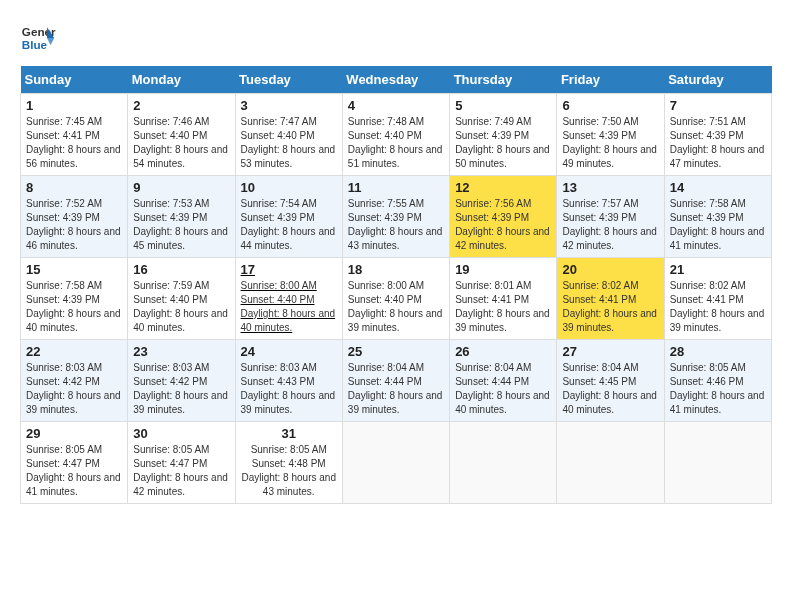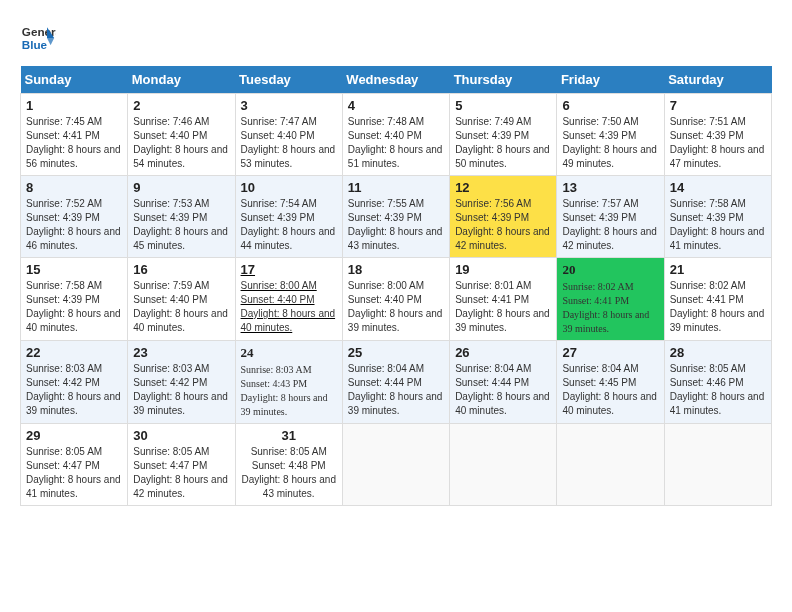--- a/index.html
+++ b/index.html
@@ -127,27 +127,27 @@
         <td style="background-color: #fde047;"><span class="day-num">12</span><span class="day-info">Sunrise: 7:56 AM<br>Sunset: 4:39 PM<br>Daylight: 8 hours and 42 minutes.</span></td>
         <td style="background-color: rgb(238, 244, 251);"><span class="day-num">13</span><span class="day-info">Sunrise: 7:57 AM<br>Sunset: 4:39 PM<br>Daylight: 8 hours and 42 minutes.</span></td>
         <td style="background-color: rgb(238, 244, 251);"><span class="day-num">14</span><span class="day-info">Sunrise: 7:58 AM<br>Sunset: 4:39 PM<br>Daylight: 8 hours and 41 minutes.</span></td>
       </tr>
       <tr>
         <td style="background-color: rgb(255, 255, 255);"><span class="day-num">15</span><span class="day-info">Sunrise: 7:58 AM<br>Sunset: 4:39 PM<br>Daylight: 8 hours and 40 minutes.</span></td>
         <td style="background-color: rgb(255, 255, 255);"><span class="day-num">16</span><span class="day-info">Sunrise: 7:59 AM<br>Sunset: 4:40 PM<br>Daylight: 8 hours and 40 minutes.</span></td>
         <td style="background-color: rgb(255, 255, 255); text-decoration: underline;"><span class="day-num">17</span><span class="day-info">Sunrise: 8:00 AM<br>Sunset: 4:40 PM<br>Daylight: 8 hours and 40 minutes.</span></td>
         <td style="background-color: rgb(255, 255, 255);"><span class="day-num">18</span><span class="day-info">Sunrise: 8:00 AM<br>Sunset: 4:40 PM<br>Daylight: 8 hours and 39 minutes.</span></td>
         <td style="background-color: rgb(255, 255, 255);"><span class="day-num">19</span><span class="day-info">Sunrise: 8:01 AM<br>Sunset: 4:41 PM<br>Daylight: 8 hours and 39 minutes.</span></td>
-        <td style="background-color: #22c55e; font-family: Liberation Serif, serif;"><span class="day-num">20</span><span class="day-info">Sunrise: 8:02 AM<br>Sunset: 4:41 PM<br>Daylight: 8 hours and 39 minutes.</span></td>
+        <td style="background-color: #fde047;"><span class="day-num">20</span><span class="day-info">Sunrise: 8:02 AM<br>Sunset: 4:41 PM<br>Daylight: 8 hours and 39 minutes.</span></td>
         <td style="background-color: rgb(255, 255, 255);"><span class="day-num">21</span><span class="day-info">Sunrise: 8:02 AM<br>Sunset: 4:41 PM<br>Daylight: 8 hours and 39 minutes.</span></td>
       </tr>
       <tr>
         <td style="background-color: rgb(238, 244, 251);"><span class="day-num">22</span><span class="day-info">Sunrise: 8:03 AM<br>Sunset: 4:42 PM<br>Daylight: 8 hours and 39 minutes.</span></td>
         <td style="background-color: rgb(238, 244, 251);"><span class="day-num">23</span><span class="day-info">Sunrise: 8:03 AM<br>Sunset: 4:42 PM<br>Daylight: 8 hours and 39 minutes.</span></td>
-        <td style="background-color: rgb(238, 244, 251); font-family: Liberation Serif, serif;"><span class="day-num">24</span><span class="day-info">Sunrise: 8:03 AM<br>Sunset: 4:43 PM<br>Daylight: 8 hours and 39 minutes.</span></td>
+        <td style="background-color: rgb(238, 244, 251);"><span class="day-num">24</span><span class="day-info">Sunrise: 8:03 AM<br>Sunset: 4:43 PM<br>Daylight: 8 hours and 39 minutes.</span></td>
         <td style="background-color: rgb(238, 244, 251);"><span class="day-num">25</span><span class="day-info">Sunrise: 8:04 AM<br>Sunset: 4:44 PM<br>Daylight: 8 hours and 39 minutes.</span></td>
         <td style="background-color: rgb(238, 244, 251);"><span class="day-num">26</span><span class="day-info">Sunrise: 8:04 AM<br>Sunset: 4:44 PM<br>Daylight: 8 hours and 40 minutes.</span></td>
         <td style="background-color: rgb(238, 244, 251);"><span class="day-num">27</span><span class="day-info">Sunrise: 8:04 AM<br>Sunset: 4:45 PM<br>Daylight: 8 hours and 40 minutes.</span></td>
         <td style="background-color: rgb(238, 244, 251);"><span class="day-num">28</span><span class="day-info">Sunrise: 8:05 AM<br>Sunset: 4:46 PM<br>Daylight: 8 hours and 41 minutes.</span></td>
       </tr>
       <tr>
         <td style="background-color: rgb(255, 255, 255);"><span class="day-num">29</span><span class="day-info">Sunrise: 8:05 AM<br>Sunset: 4:47 PM<br>Daylight: 8 hours and 41 minutes.</span></td>
         <td style="background-color: rgb(255, 255, 255);"><span class="day-num">30</span><span class="day-info">Sunrise: 8:05 AM<br>Sunset: 4:47 PM<br>Daylight: 8 hours and 42 minutes.</span></td>
         <td style="background-color: rgb(255, 255, 255); text-align: center;"><span class="day-num">31</span><span class="day-info">Sunrise: 8:05 AM<br>Sunset: 4:48 PM<br>Daylight: 8 hours and 43 minutes.</span></td>
         <td class="empty-cell"></td>

